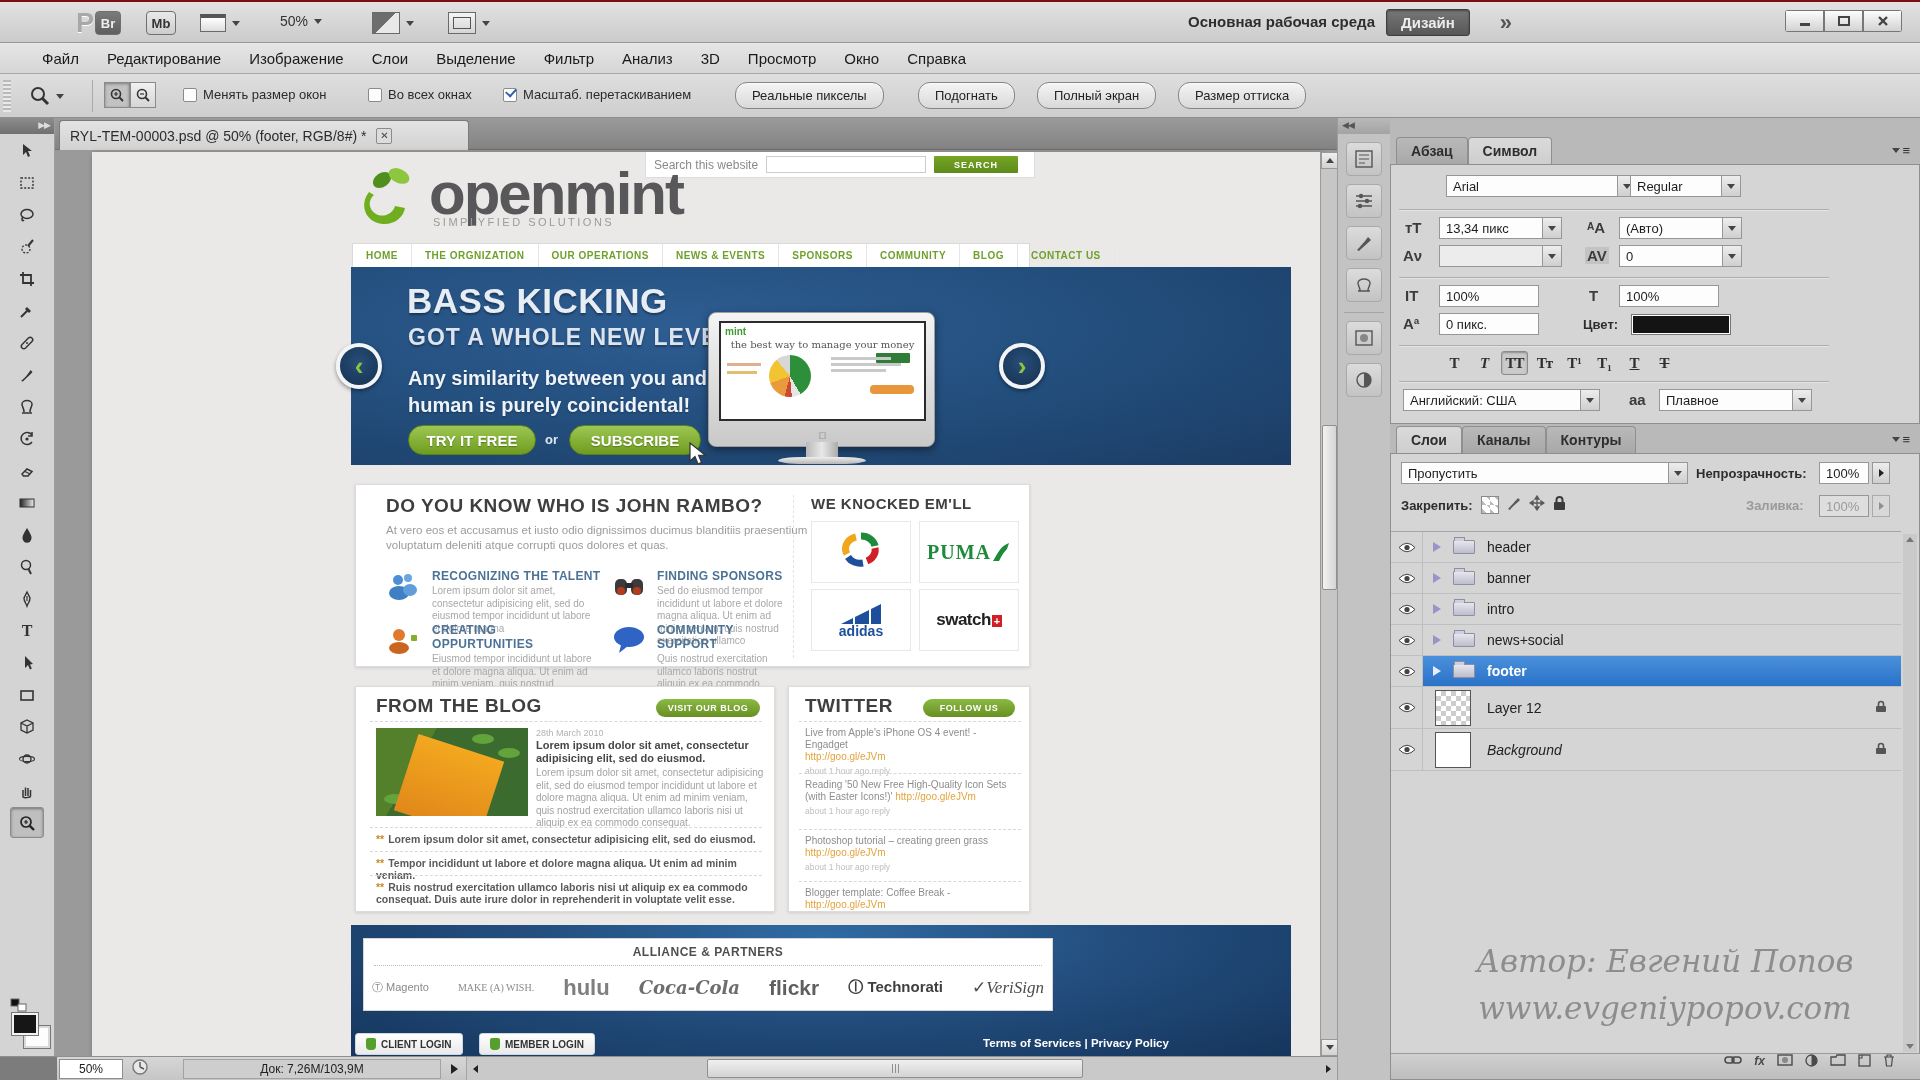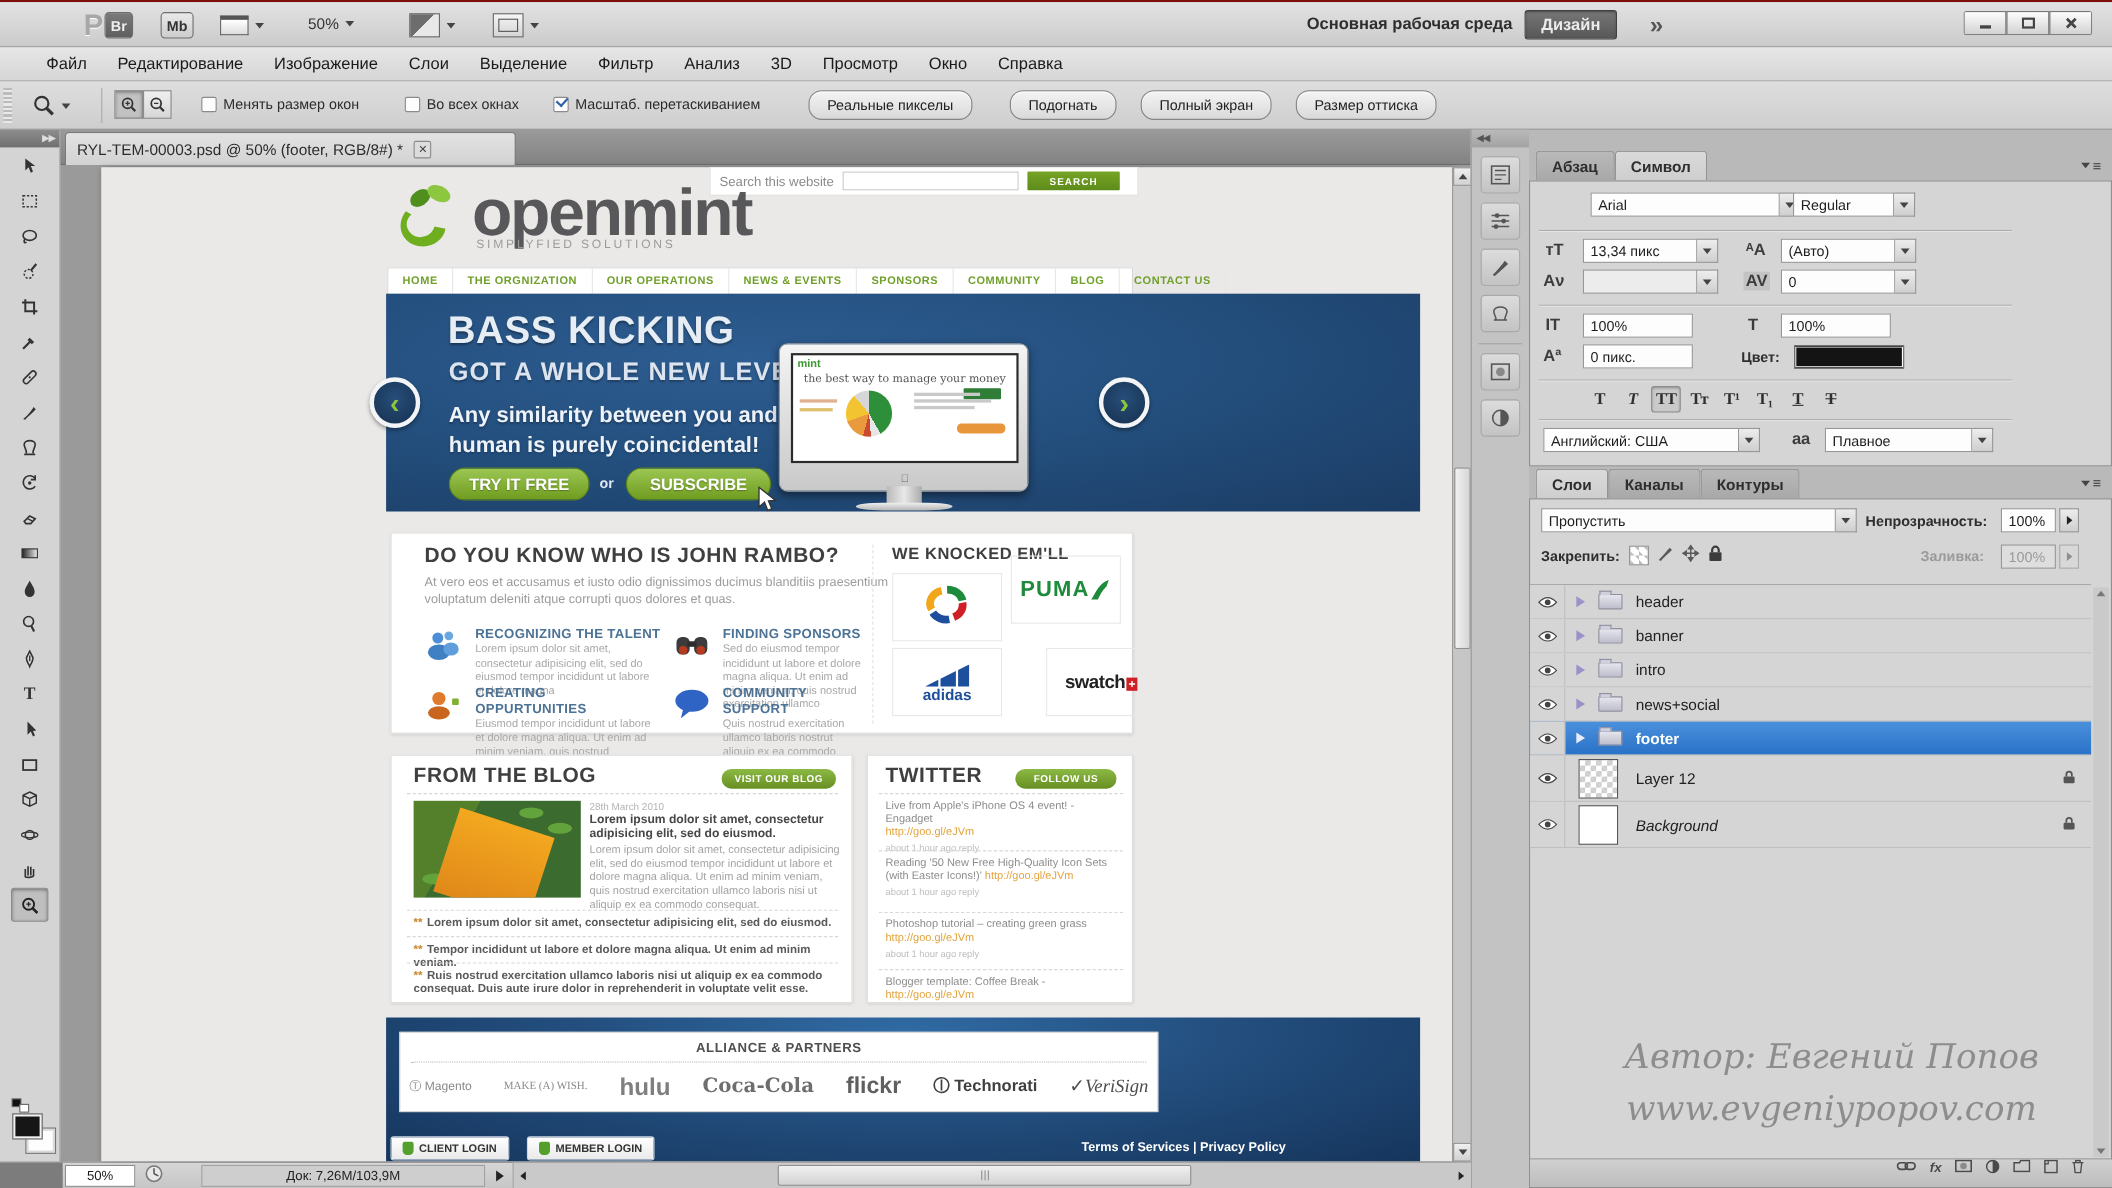--- a/index.html
+++ b/index.html
@@ -553,32 +553,32 @@
       <div id="sponsors">
         <h3>WE KNOCKED EM'LL</h3>
         <div class="logotile" style="left:455px;top:36px;">
           <svg width="54" height="40" viewBox="0 0 54 40">
               <path d="M27 4 A14 12 0 0 1 41 14" fill="none" stroke="#1e8a3c" stroke-width="7"></path>
               <path d="M41 16 A14 12 0 0 1 33 29" fill="none" stroke="#cf2027" stroke-width="7"></path>
               <path d="M29 31 A14 12 0 0 1 14 25" fill="none" stroke="#1d4f9c" stroke-width="7"></path>
               <path d="M13 22 A14 12 0 0 1 22 5" fill="none" stroke="#f2a71b" stroke-width="7"></path>
             </svg>
         </div>
-        <div class="logotile" style="left:563px;top:20px;">
+        <div class="logotile" style="left:563px;top:36px;font-family:Liberation Serif, serif;">
           <span class="pumatxt">PUMA</span>
             <svg width="20" height="22">
               <path d="M2 20 C6 14 8 8 14 4 L18 2 L16 8 C12 12 10 16 8 20 Z" fill="#1e8a3c"></path>
             </svg>
         </div>
         <div class="logotile" style="left:455px;top:104px;">
           <span class="adid"><svg width="44" height="22">
                 <path d="M2 20 L14 20 L14 14 Z M16 20 L30 20 L30 6 L16 13 Z M32 20 L42 20 L42 0 L32 5 Z" fill="#1d4f9c"></path>
               </svg><br><span>adidas</span></span>
         </div>
-        <div class="logotile" style="left:595px;top:104px;">
+        <div class="logotile" style="left:563px;top:104px;">
           <span class="swat"><span>swatch</span><i>+</i></span>
         </div>
       </div>
     </div>
 
     <div class="abs site whitebox" id="blog">
       <div class="boxhead">FROM THE BLOG</div>
       <div class="minigreen" style="left:300px;top:12px;width:104px;">VISIT OUR BLOG</div>
       <div class="dash" style="left:14px;top:34px;width:392px;"></div>
       <div id="legoimg">
@@ -612,21 +612,21 @@
     </div>
 
     <div class="abs site" id="sitefooter">
       <div id="partners">
         <div class="pt">ALLIANCE &amp; PARTNERS</div>
         <div class="pdiv"></div>
         <div id="plogos">
           <span class="plogo" style="font-size:11px;">Ⓣ <span>Magento</span></span>
           <span class="plogo" style="font-family:'Liberation Serif',serif;font-size:10px;">MAKE (A) WISH.</span>
           <span class="plogo" style="font-weight:bold;font-size:22px;color:#7f7f7f;">hulu</span>
-          <span class="plogo" style="font-family:'DejaVu Serif',serif;font-weight:bold;font-size:18px;color:#6e6e6e;">Coca-Cola</span>
+          <span class="plogo" style="font-family:'DejaVu Serif',serif;font-style:italic;font-weight:bold;font-size:18px;color:#6e6e6e;">Coca-Cola</span>
           <span class="plogo" style="font-weight:bold;font-size:21px;color:#5f5f5f;">flickr</span>
           <span class="plogo" style="font-weight:bold;font-size:15px;color:#3f3f3f;">ⓛ <span>Technorati</span></span>
           <span class="plogo" style="font-family:'Liberation Serif',serif;font-size:17px;color:#4c4c4c;">✓<span style="font-style:italic;">VeriSign</span></span>
         </div>
       </div>
       <div class="loginbtn" style="left:4px;">
           <span class="shield"></span>
           <span>CLIENT LOGIN</span>
         </div>
       <div class="loginbtn" style="left:128px;">

